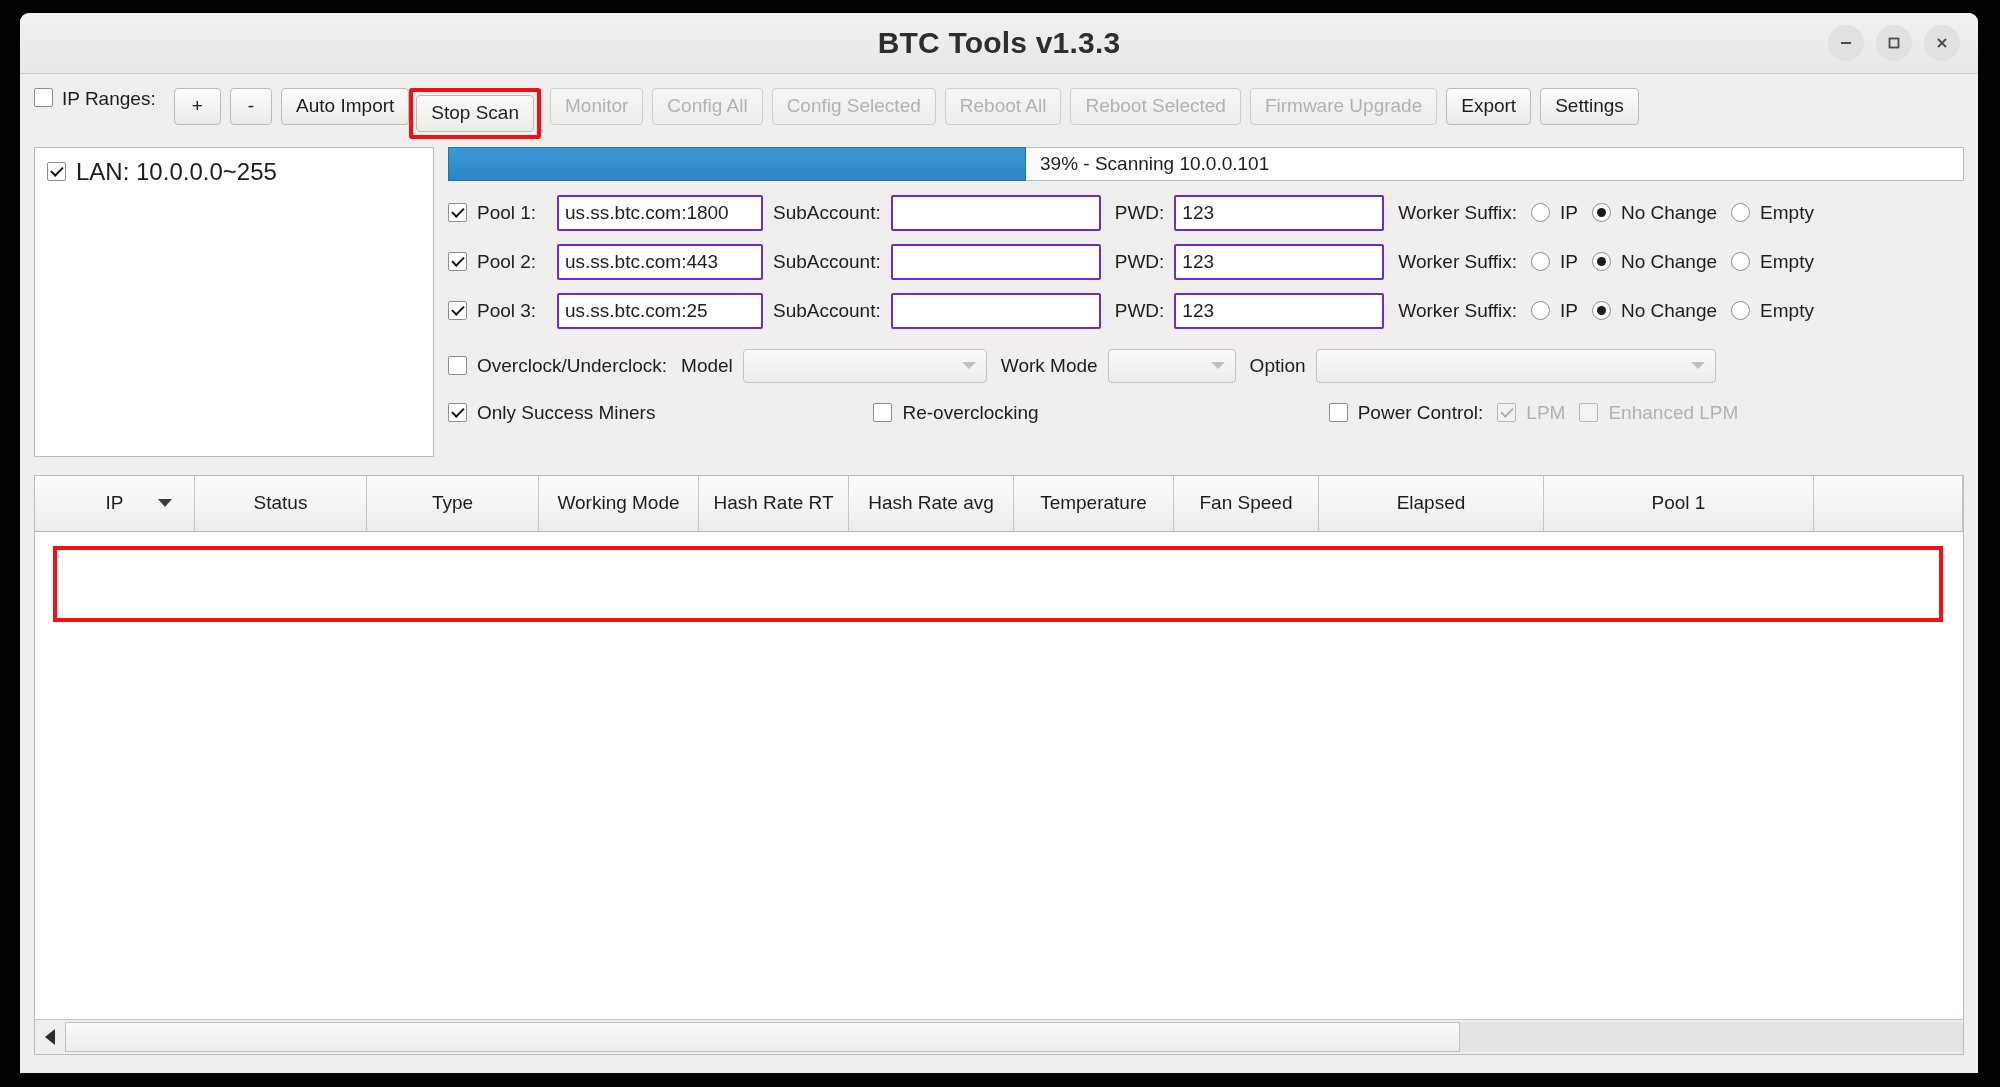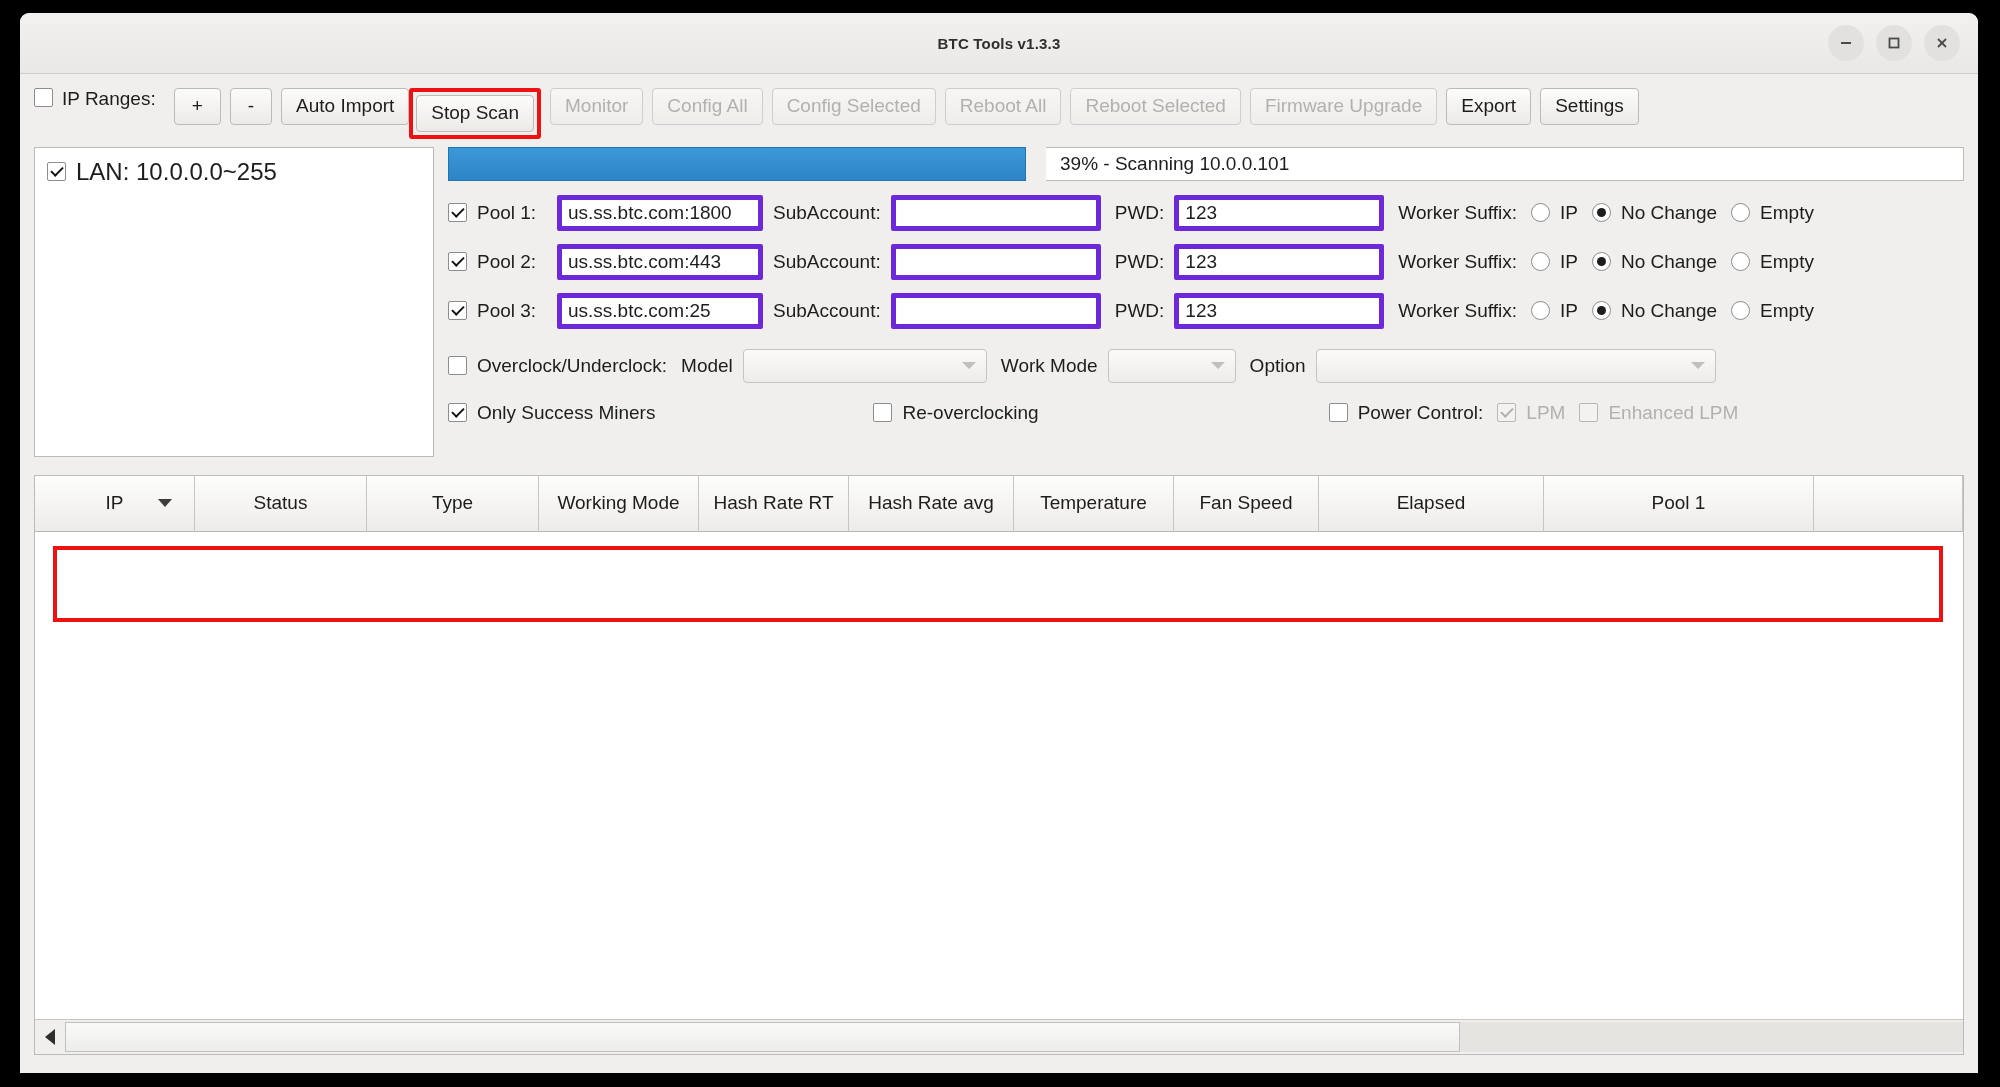--- a/index.html
+++ b/index.html
@@ -34,21 +34,21 @@
     height: 60px;
     min-height: 60px;
     background: linear-gradient(#f2f1ef, #e9e8e6);
     border-bottom: 1px solid #cfcdc9;
     border-radius: 9px 9px 0 0;
     display: flex;
     align-items: center;
     justify-content: center;
   }
   .title-text {
-    font-size: 15px;
+    font-size: 30px;
     font-weight: bold;
     color: #2e2e2e;
     letter-spacing: 0.2px;
   }
   .winbtns {
     position: absolute;
     right: 18px;
     top: 50%;
     transform: translateY(-50%);
     display: flex;
@@ -149,31 +149,30 @@
     height: 34px;
     background: #ffffff;
     border: 1px solid #bdbbb7;
     border-left: none;
     box-sizing: border-box;
     display: flex;
     align-items: center;
     padding-left: 14px;
     font-size: 19px;
     color: #1d1d1d;
-    margin-left: 20px;
   }
   .pool-row { display: flex; align-items: center; height: 40px; margin-bottom: 9px; }
   .pool-row .cb { margin-right: 10px; }
   .pool-label { font-size: 19px; color:#1d1d1d; width: 80px; }
   .inp {
     font-family: "Liberation Sans", sans-serif;
     font-size: 19px;
     color: #1d1d1d;
     background: #ffffff;
-    border: 5px solid #6d28d9;
+    border: 2px solid #6d28d9;
     border-radius: 2px;
     padding: 5px 6px;
     box-sizing: border-box;
     height: 36px;
   }
   .inp.pool { width: 206px; }
   .inp.sub { width: 210px; }
   .inp.pwd { width: 210px; }
   .gap10 { width: 10px; flex:none; }
   .gap14 { width: 14px; flex:none; }

